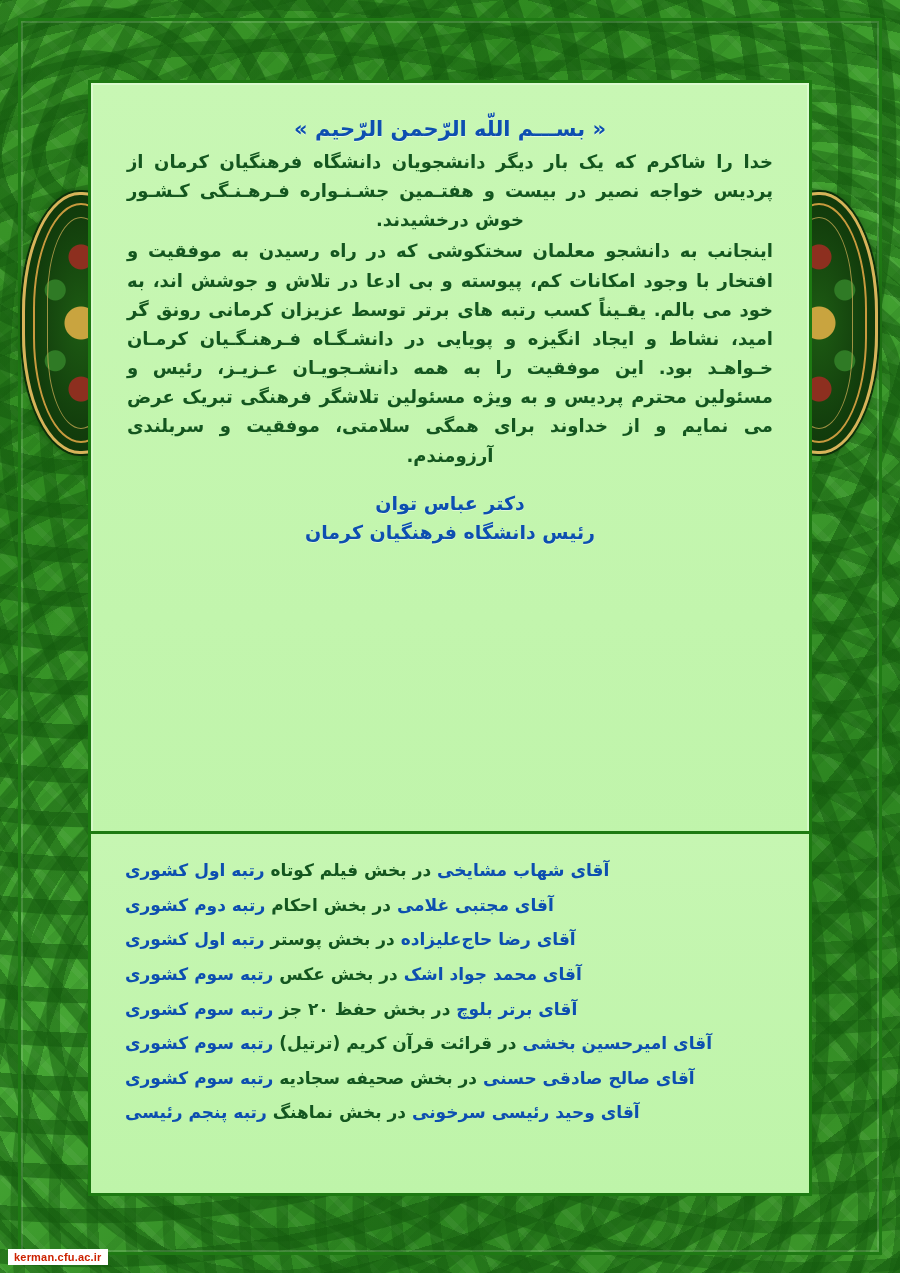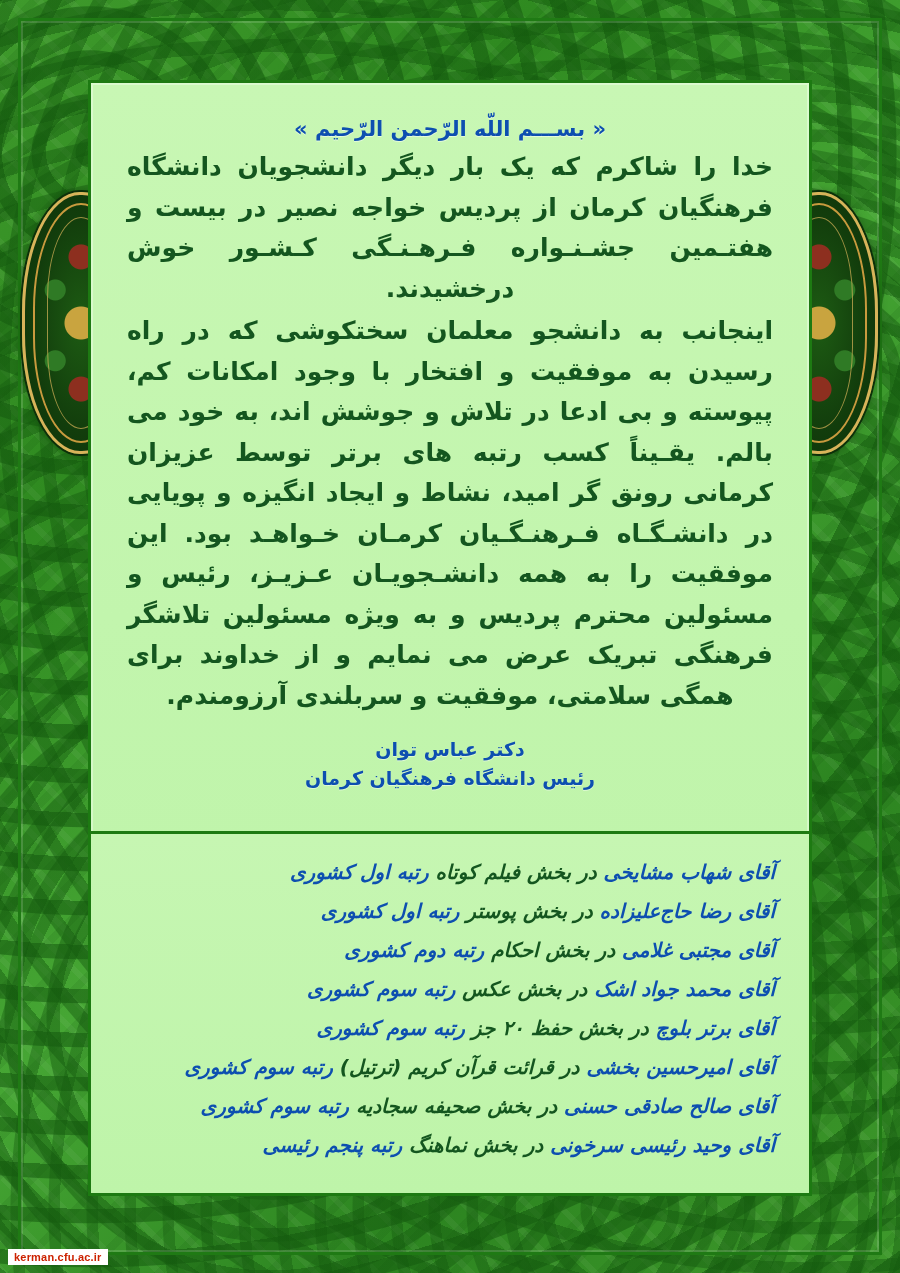--- a/index.html
+++ b/index.html
@@ -123,21 +123,21 @@
     padding: 34px 40px 6px;
     direction: rtl;
     text-shadow: 0 1px 0 rgba(255,255,255,0.5);
   }
   .body-text {
     direction: rtl;
     text-align: justify;
     text-align-last: center;
     color: #14561f;
     font-weight: bold;
-    font-size: 25px;
+    font-size: 18px;
     line-height: 1.62;
     padding: 0 36px;
   }
   .body-text p { margin: 0 0 2px 0; }
 
   .signature {
     margin-top: 19px;
     text-align: center;
     direction: rtl;
     color: #0d4fb0;
@@ -152,28 +152,27 @@
     position: absolute;
     left: 0; right: 0;
     top: 748px;
     bottom: 0;
     padding: 24px 34px 16px;
     direction: rtl;
     border-top: 3px solid #1d7a12;
     background: linear-gradient(180deg, #c6f6b2 0%, #bef4a9 100%);
   }
   .winner-row {
-    text-align: right;
-    font-weight: bold;
-    font-size: 20px;
+    text-align: left;
+    font-weight: bold;
+    font-size: 17px;
     line-height: 1.45;
     margin-bottom: 10px;
     color: #14561f;
     white-space: nowrap;
-    font-style: italic;
   }
   .winner-row .nm { color: #0d4fb0; }
   .winner-row .sec { color: #14561f; }
   .winner-row .rank { color: #0d4fb0; }
 
   
   .url-tag {
     position: absolute;
     left: 8px; bottom: 8px;
     background: #ffffff;
@@ -208,22 +207,22 @@
     <div class="signature">
       <div>دکتر عباس توان</div>
       <div>رئیس دانشگاه فرهنگیان کرمان</div>
     </div>
 
     <div class="corner-orn left"></div>
     <div class="corner-orn right"></div>
 
     <div class="winners" id="winners-list">
         <div class="winner-row"><span class="nm">آقای شهاب مشایخی</span><span class="sec"> در بخش فیلم کوتاه </span><span class="rank">رتبه اول کشوری</span></div>
+        <div class="winner-row"><span class="nm">آقای مجتبی غلامی</span><span class="sec"> در بخش احکام </span><span class="rank">رتبه دوم کشوری</span></div>
         <div class="winner-row"><span class="nm">آقای رضا حاج‌علیزاده</span><span class="sec"> در بخش پوستر </span><span class="rank">رتبه اول کشوری</span></div>
-        <div class="winner-row"><span class="nm">آقای مجتبی غلامی</span><span class="sec"> در بخش احکام </span><span class="rank">رتبه دوم کشوری</span></div>
         <div class="winner-row"><span class="nm">آقای محمد جواد اشک</span><span class="sec"> در بخش عکس </span><span class="rank">رتبه سوم کشوری</span></div>
         <div class="winner-row"><span class="nm">آقای برتر بلوچ</span><span class="sec"> در بخش حفظ ۲۰ جز </span><span class="rank">رتبه سوم کشوری</span></div>
         <div class="winner-row"><span class="nm">آقای امیرحسین بخشی</span><span class="sec"> در قرائت قرآن کریم (ترتیل) </span><span class="rank">رتبه سوم کشوری</span></div>
         <div class="winner-row"><span class="nm">آقای صالح صادقی حسنی</span><span class="sec"> در بخش صحیفه سجادیه </span><span class="rank">رتبه سوم کشوری</span></div>
         <div class="winner-row"><span class="nm">آقای وحید رئیسی سرخونی</span><span class="sec"> در بخش نماهنگ </span><span class="rank">رتبه پنجم رئیسی</span></div>
       </div>
   </div>
 
   <div class="url-tag">kerman.cfu.ac.ir</div>
 </div>

